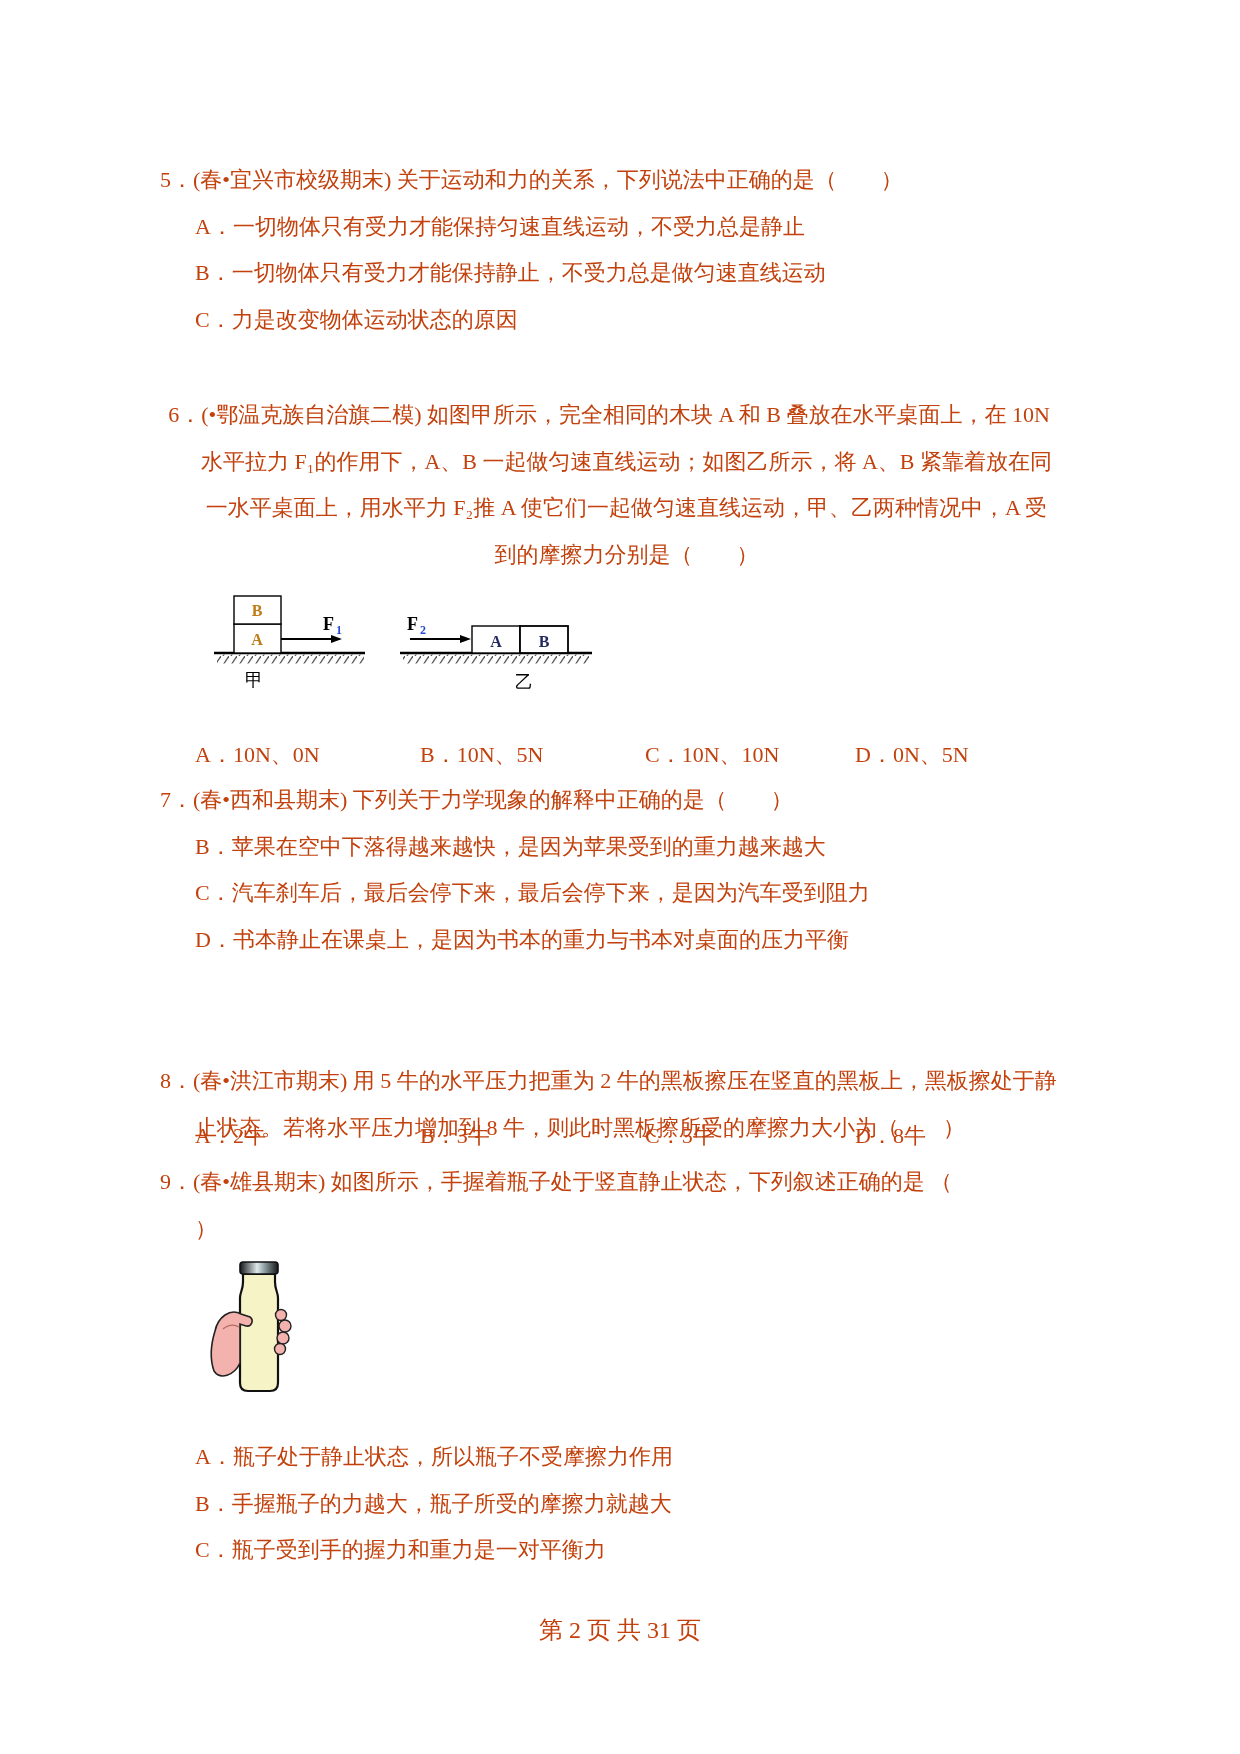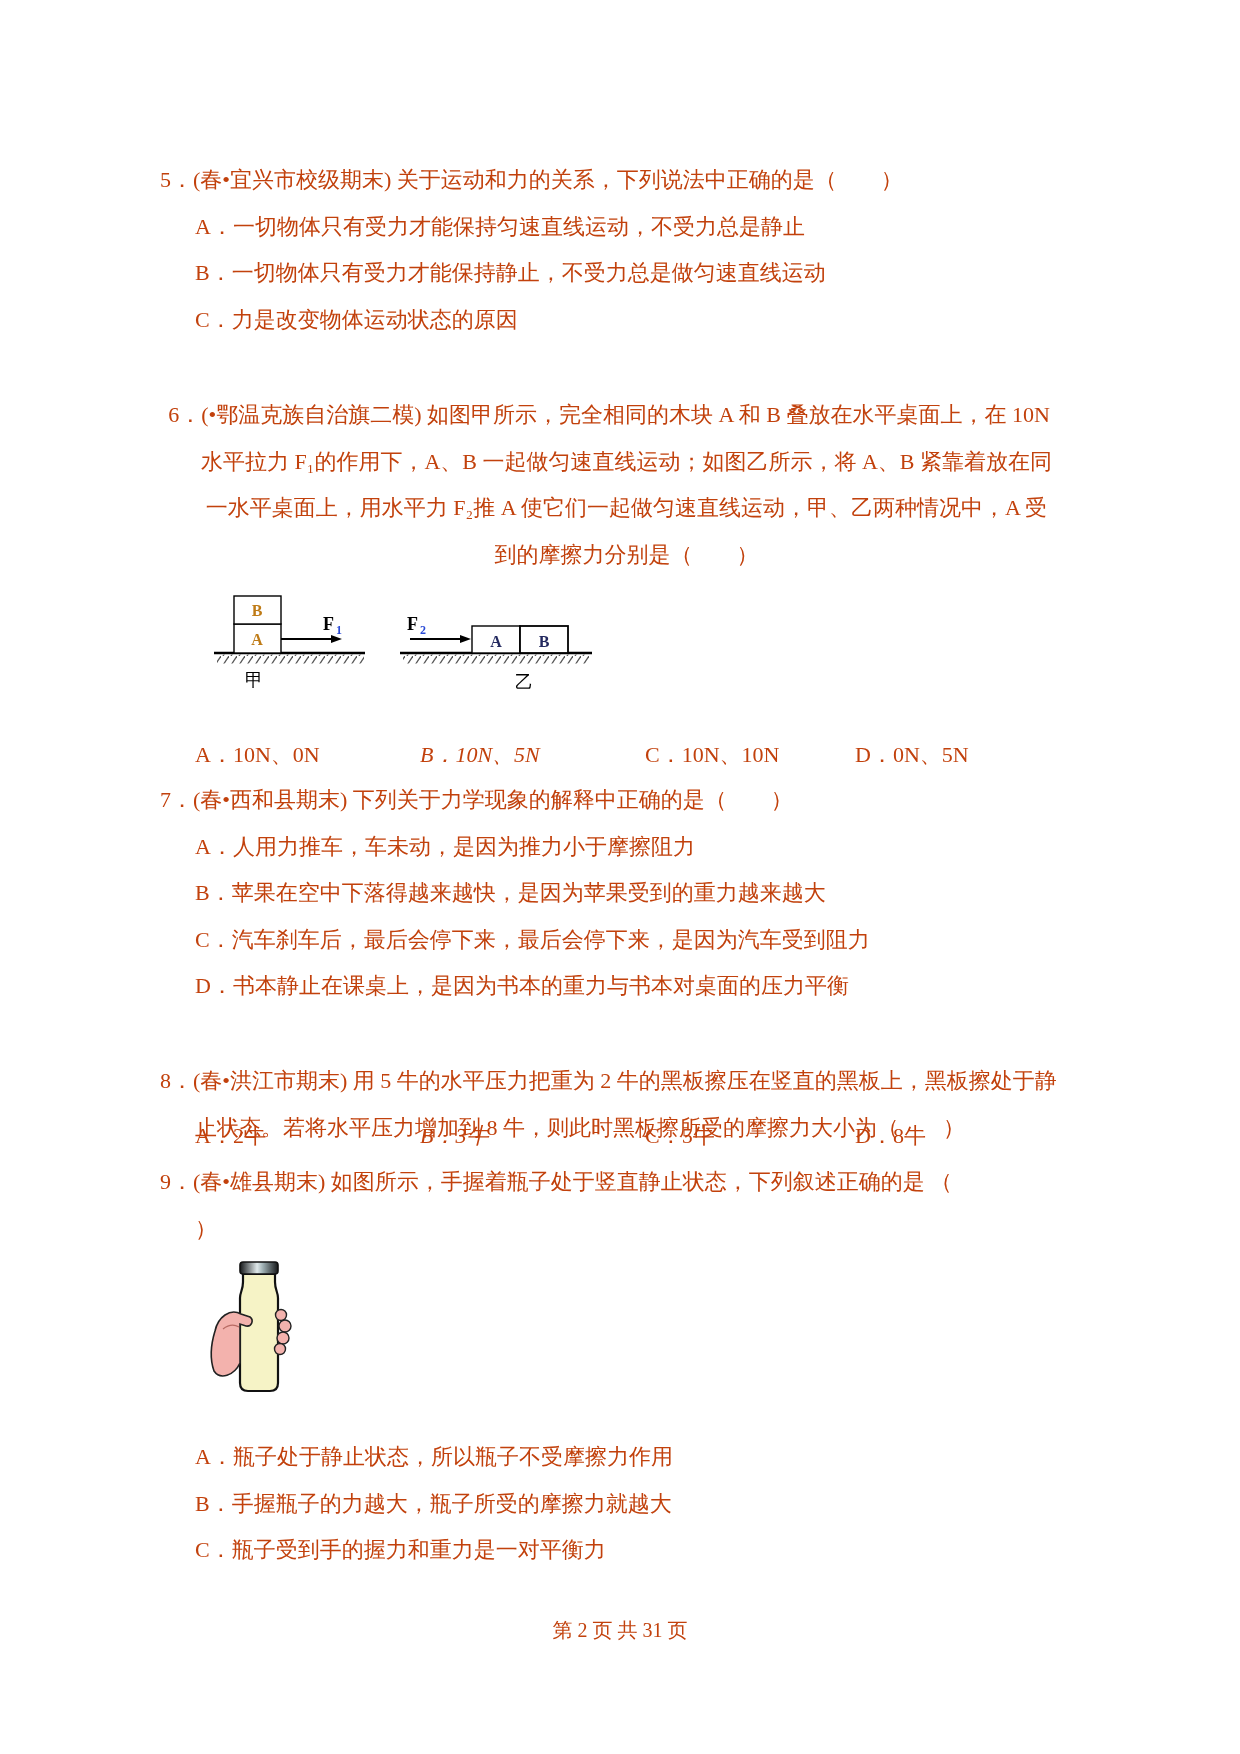--- a/index.html
+++ b/index.html
@@ -23,30 +23,30 @@
   .opt{padding-left:35px;}
   .optrow{
     position:absolute;
     left:195px;
     width:960px;
     font-size:22px;
     line-height:46.5px;
     display:flex;
   }
   .ocol1{width:225px;}
-  .ocol2{width:225px;font-style:italic;}
+  .ocol2{width:225px;}
   .ocol3{width:210px;}
   .ocol4{flex:1;}
   .figwrap{position:absolute;}
   .footer{
     position:absolute;
     left:0;right:0;
     top:1615px;
     text-align:center;
-    font-size:20px;
+    font-size:24px;
     line-height:30px;
   }
   
   .blk{font-family:"Liberation Serif","DejaVu Serif",serif;font-size:16px;font-weight:bold;text-anchor:middle;}
   .orange{fill:#bf7b16;}
   .navy{fill:#23295f;}
   .force{font-family:"Liberation Serif","DejaVu Serif",serif;font-size:18px;font-weight:bold;fill:#000;}
   .forcesub{font-family:"Liberation Serif","DejaVu Serif",serif;font-size:12px;font-weight:bold;fill:#2b4bd7;}
   .figcap{font-family:"Liberation Serif","DejaVu Serif",serif;font-size:18px;fill:#000;text-anchor:middle;}
 </style>
@@ -104,21 +104,20 @@
 
   <div class="optrow" style="top:732px;">
     <span class="ocol1">A．10N、0N</span>
     <span class="ocol2">B．10N、5N</span>
     <span class="ocol3">C．10N、10N</span>
     <span class="ocol4">D．0N、5N</span>
   </div>
 
   <section class="question" style="top:777px;">
     <div class="stem hang">7．(春•西和县期末) 下列关于力学现象的解释中正确的是（　　）</div>
-    <div class="opt">A．人用力推车，车未动，是因为推力小于摩擦阻力</div>
     <div class="opt">B．苹果在空中下落得越来越快，是因为苹果受到的重力越来越大</div>
     <div class="opt">C．汽车刹车后，最后会停下来，最后会停下来，是因为汽车受到阻力</div>
     <div class="opt">D．书本静止在课桌上，是因为书本的重力与书本对桌面的压力平衡</div>
   </section>
 
   <section class="question" style="top:1058px;">
     <div class="stem hang">8．(春•洪江市期末) 用 5 牛的水平压力把重为 2 牛的黑板擦压在竖直的黑板上，黑板擦处于静止状态。若将水平压力增加到 8 牛，则此时黑板擦所受的摩擦力大小为（　　）</div>
   </section>
 
   <div class="optrow" style="top:1113px;">

